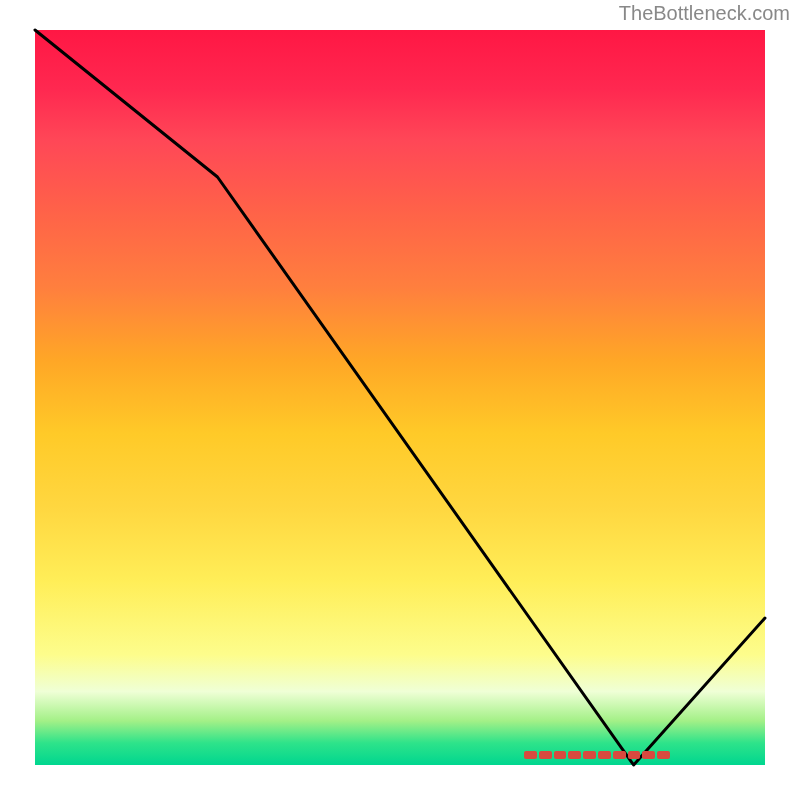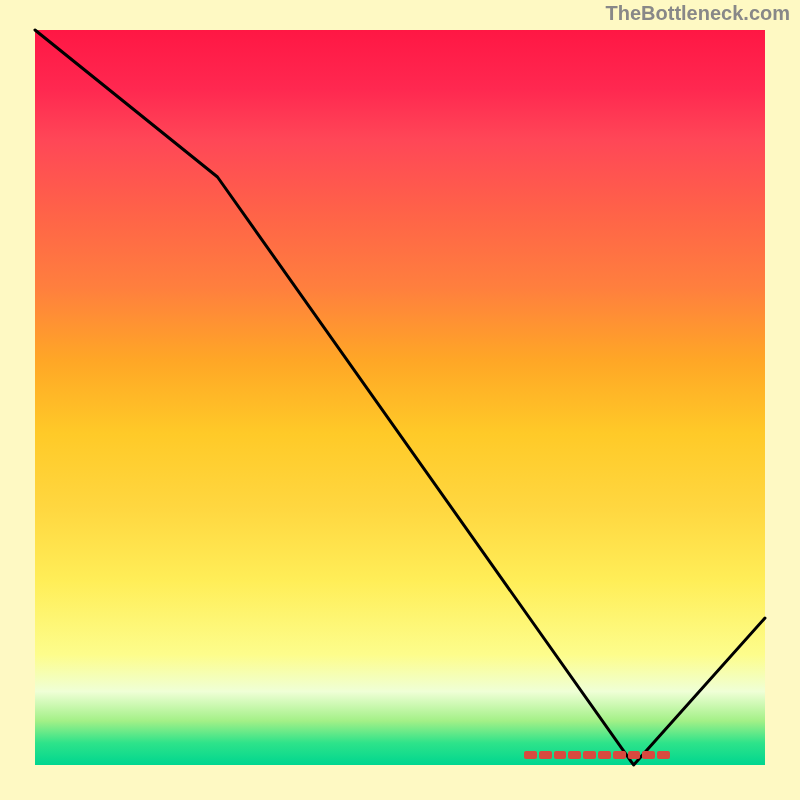--- a/index.html
+++ b/index.html
@@ -8,22 +8,21 @@
     width: 800px;
     height: 800px;
     background: #000;
     font-family: Arial, Helvetica, sans-serif;
     overflow: hidden;
   }
   .chart-container {
     position: relative;
     width: 800px;
     height: 800px;
-    background: #fef9c3;
-    font-weight: bold;
+    background: #ffffff;
   }
   .attribution {
     position: absolute;
     top: 2px;
     right: 10px;
     color: #888;
     font-size: 20px;
     font-family: Arial, sans-serif;
     z-index: 10;
   }

